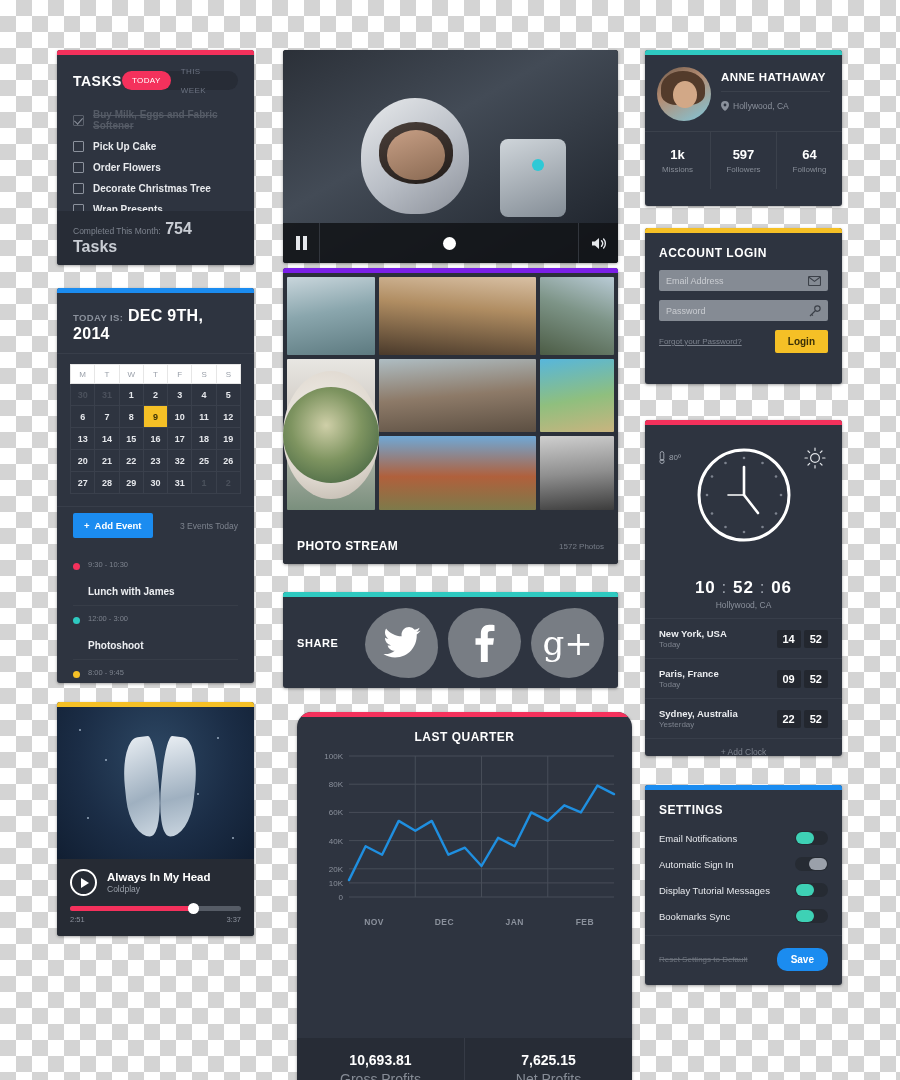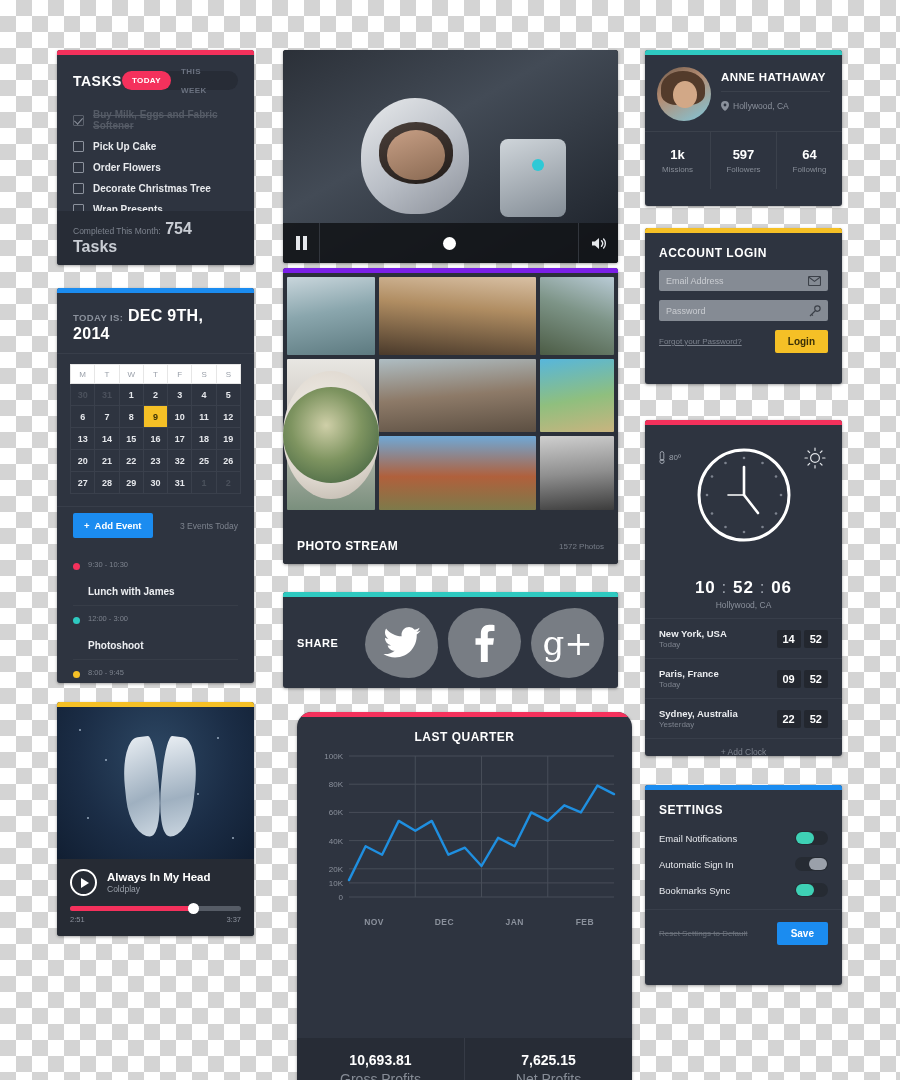--- a/index.html
+++ b/index.html
@@ -28,21 +28,21 @@
     overflow: hidden;
     box-shadow: 0 1px 3px rgba(0,0,0,.35);
   }
   .accent { height: 5px; width: 100%; }
 
   
   #tasks { left: 57px; top: 50px; width: 197px; height: 215px; }
   .tasks-head { display: flex; align-items: center; padding: 16px 16px 10px 16px; }
   .tasks-title { color: #fff; font-size: 14px; font-weight: bold; letter-spacing: .5px; flex: 1; }
   .seg { display: flex; background: #272c36; border-radius: 11px; height: 19px; align-items: center; }
-  .seg-item { font-size: 8px; font-weight: bold; letter-spacing: .4px; padding: 0 10px; line-height: 19px; color: #6b7280; }
+  .seg-item { font-size: 8px; font-weight: normal; letter-spacing: .4px; padding: 0 10px; line-height: 19px; color: #6b7280; }
   .seg-item.on { background: #f4315c; color: #fff; border-radius: 11px; height: 19px; }
   .task-list { padding: 4px 16px 8px 16px; }
   .task-row { display: flex; align-items: center; gap: 9px; padding: 5px 0; }
   .cbx { width: 11px; height: 11px; border: 1px solid #8b919c; border-radius: 1px; flex: none; position: relative; }
   .cbx.done { border-color: #5b616c; }
   .cbx.done::after {
     content: ""; position: absolute; left: 2px; top: 0px; width: 4px; height: 7px;
     border: solid #8b919c; border-width: 0 1.4px 1.4px 0; transform: rotate(42deg);
   }
   .task-label { font-size: 10px; color: #e8eaed; font-weight: bold; }
@@ -210,21 +210,21 @@
   #settings { left: 645px; top: 785px; width: 197px; height: 200px; }
   .st-title { color: #fff; font-size: 12px; font-weight: bold; letter-spacing: .5px; padding: 13px 14px 8px 14px; }
   .st-row { display: flex; align-items: center; padding: 6px 14px; }
   .st-lbl { font-size: 9.5px; color: #e6e8ec; flex: 1; }
   .tgl { width: 33px; height: 14px; border-radius: 8px; background: #262b33; position: relative; flex: none; }
   .tgl .knob { position: absolute; top: 1px; width: 18px; height: 12px; border-radius: 7px; }
   .tgl.on .knob { left: 1px; background: #3ed1b5; }
   .tgl.off .knob { right: 1px; background: #9aa0aa; }
   .st-foot { display: flex; align-items: center; padding: 12px 14px 0 14px; margin-top: 6px; border-top: 1px solid #383e4a; }
   .st-reset { font-size: 8px; color: #6d737d; text-decoration: line-through; }
-  .btn-save { margin-left: auto; background: #1b8cf0; color: #fff; border: none; border-radius: 2px; font-size: 10px; font-weight: bold; padding: 6px 14px; text-align: center; }
+  .btn-save { margin-left: auto; background: #1b8cf0; color: #fff; border: none; border-radius: 10px; font-size: 10px; font-weight: bold; padding: 6px 14px; text-align: center; }
 </style>
 </head>
 <body>
 
 <div class="checker"></div>
 <div class="stage">
 
   <div class="card" id="tasks">
     <div class="accent" style="background:#f4315c"></div>
     <div class="tasks-head">
@@ -665,20 +665,26 @@
           <i class="knob"></i>
         </span>
     </div>
     <div class="st-row">
       <span class="st-lbl">Automatic Sign In</span>
       <span class="tgl off">
           <i class="knob"></i>
         </span>
     </div>
     <div class="st-row">
+      <span class="st-lbl">Display Tutorial Messages</span>
+      <span class="tgl on">
+          <i class="knob"></i>
+        </span>
+    </div>
+    <div class="st-row">
       <span class="st-lbl">Bookmarks Sync</span>
       <span class="tgl on">
           <i class="knob"></i>
         </span>
     </div>
     <div class="st-foot">
       <a class="st-reset">Reset Settings to Default</a>
       <button class="btn-save">Save</button>
     </div>
   </div>

